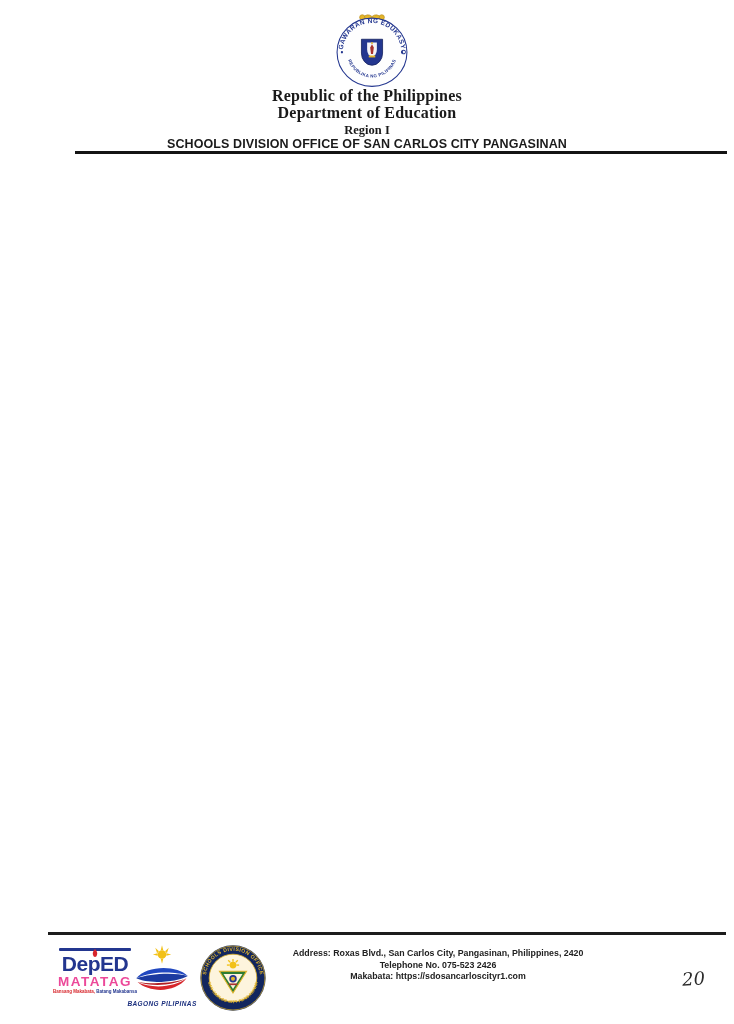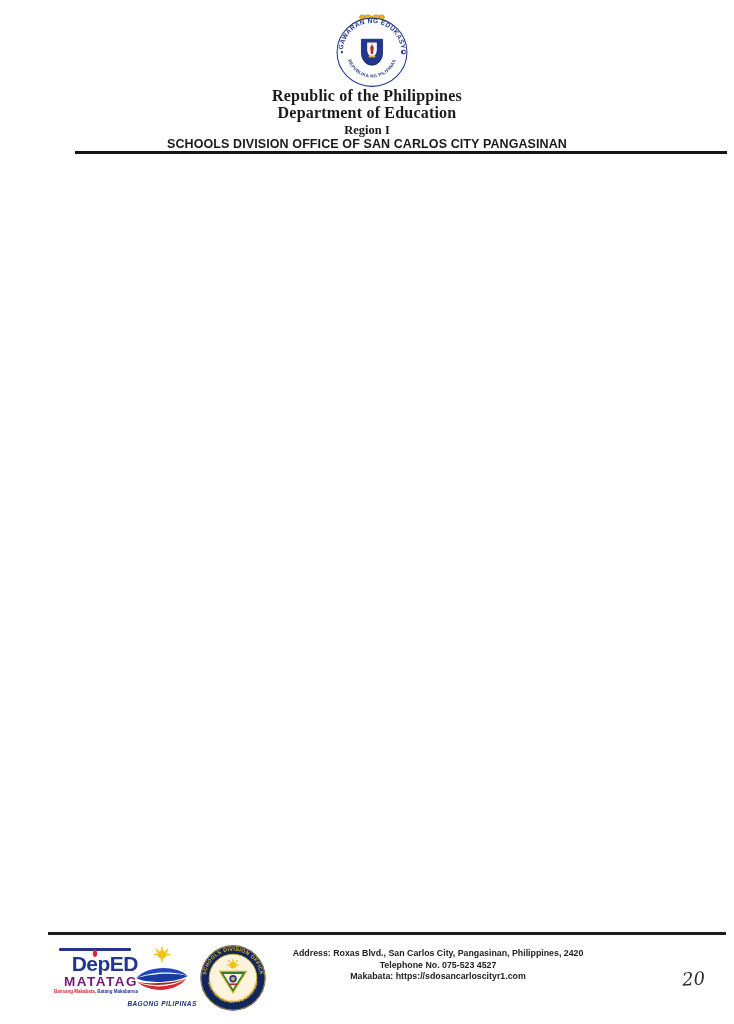--- a/index.html
+++ b/index.html
@@ -23,25 +23,25 @@
   .header-rule{position:absolute;left:75px;top:151px;width:652px;height:3px;background:#141414;}
   
   .committees-table{
     position:absolute;left:88px;top:172px;width:580px;
     border-collapse:collapse;table-layout:fixed;
     font-size:12.5px;
   }
   .committees-table{border:2px solid #222;}
   
   .footer-rule{position:absolute;left:48px;top:932px;width:678px;height:2.5px;background:#1c1c1c;}
-  .deped-logo{position:absolute;left:52px;top:948px;width:86px;text-align:right;}
+  .deped-logo{position:absolute;left:52px;top:948px;width:86px;text-align:center;}
   .deped-logo .bar{height:3px;background:#23368f;width:72px;margin:0 auto 2px auto;border-radius:1px;}
   .deped-word{position:relative;color:#23368f;font-weight:bold;font-size:21px;line-height:22px;letter-spacing:-.5px;}
   .deped-word .flame{position:absolute;left:38px;top:-4px;width:10px;height:12px;}
-  .matatag{color:#701a75;font-weight:bold;font-size:13.5px;letter-spacing:1.5px;line-height:14px;}
+  .matatag{color:#ec4899;font-weight:bold;font-size:13.5px;letter-spacing:1.5px;line-height:14px;}
   .tagline{font-size:4.5px;font-weight:bold;line-height:6px;white-space:nowrap;}
   .tagline .t-red{color:#d7262c;}
   .tagline .t-blue{color:#23368f;}
   .bagong-wrap{position:absolute;left:127px;top:944px;width:70px;text-align:center;}
   .bagong-label{color:#1b2f7e;font-weight:bold;font-style:italic;font-size:6.5px;letter-spacing:.4px;margin-top:-2px;}
   .sdo-seal-wrap{position:absolute;left:199px;top:944px;width:68px;height:68px;}
   .contact{
     position:absolute;right:86px;top:948px;width:420px;
     text-align:center;font-weight:bold;font-size:8.8px;line-height:11.5px;color:#222;
   }
@@ -166,19 +166,19 @@
         <path d="M36,44 h28 l-14,22 z" fill="#fdf4dd"></path>
         <circle cx="50" cy="51" r="5.5" fill="#23368f"></circle>
         <circle cx="50" cy="51" r="3" fill="#e3b52a"></circle>
         <rect x="44" y="58" width="12" height="2.5" fill="#a8332e"></rect>
       </g>
     </svg>
   </div>
 
   <div class="contact">
     <div>Address: Roxas Blvd., San Carlos City, Pangasinan, Philippines, 2420</div>
-    <div>Telephone No.  075-523 4527</div>
+    <div>Telephone No.  075-523 2426</div>
     <div>Makabata: https://sdosancarloscityr1.com</div>
   </div>
 
   <div class="page-num">20</div>
 
 </div>
 
 </body></html>

